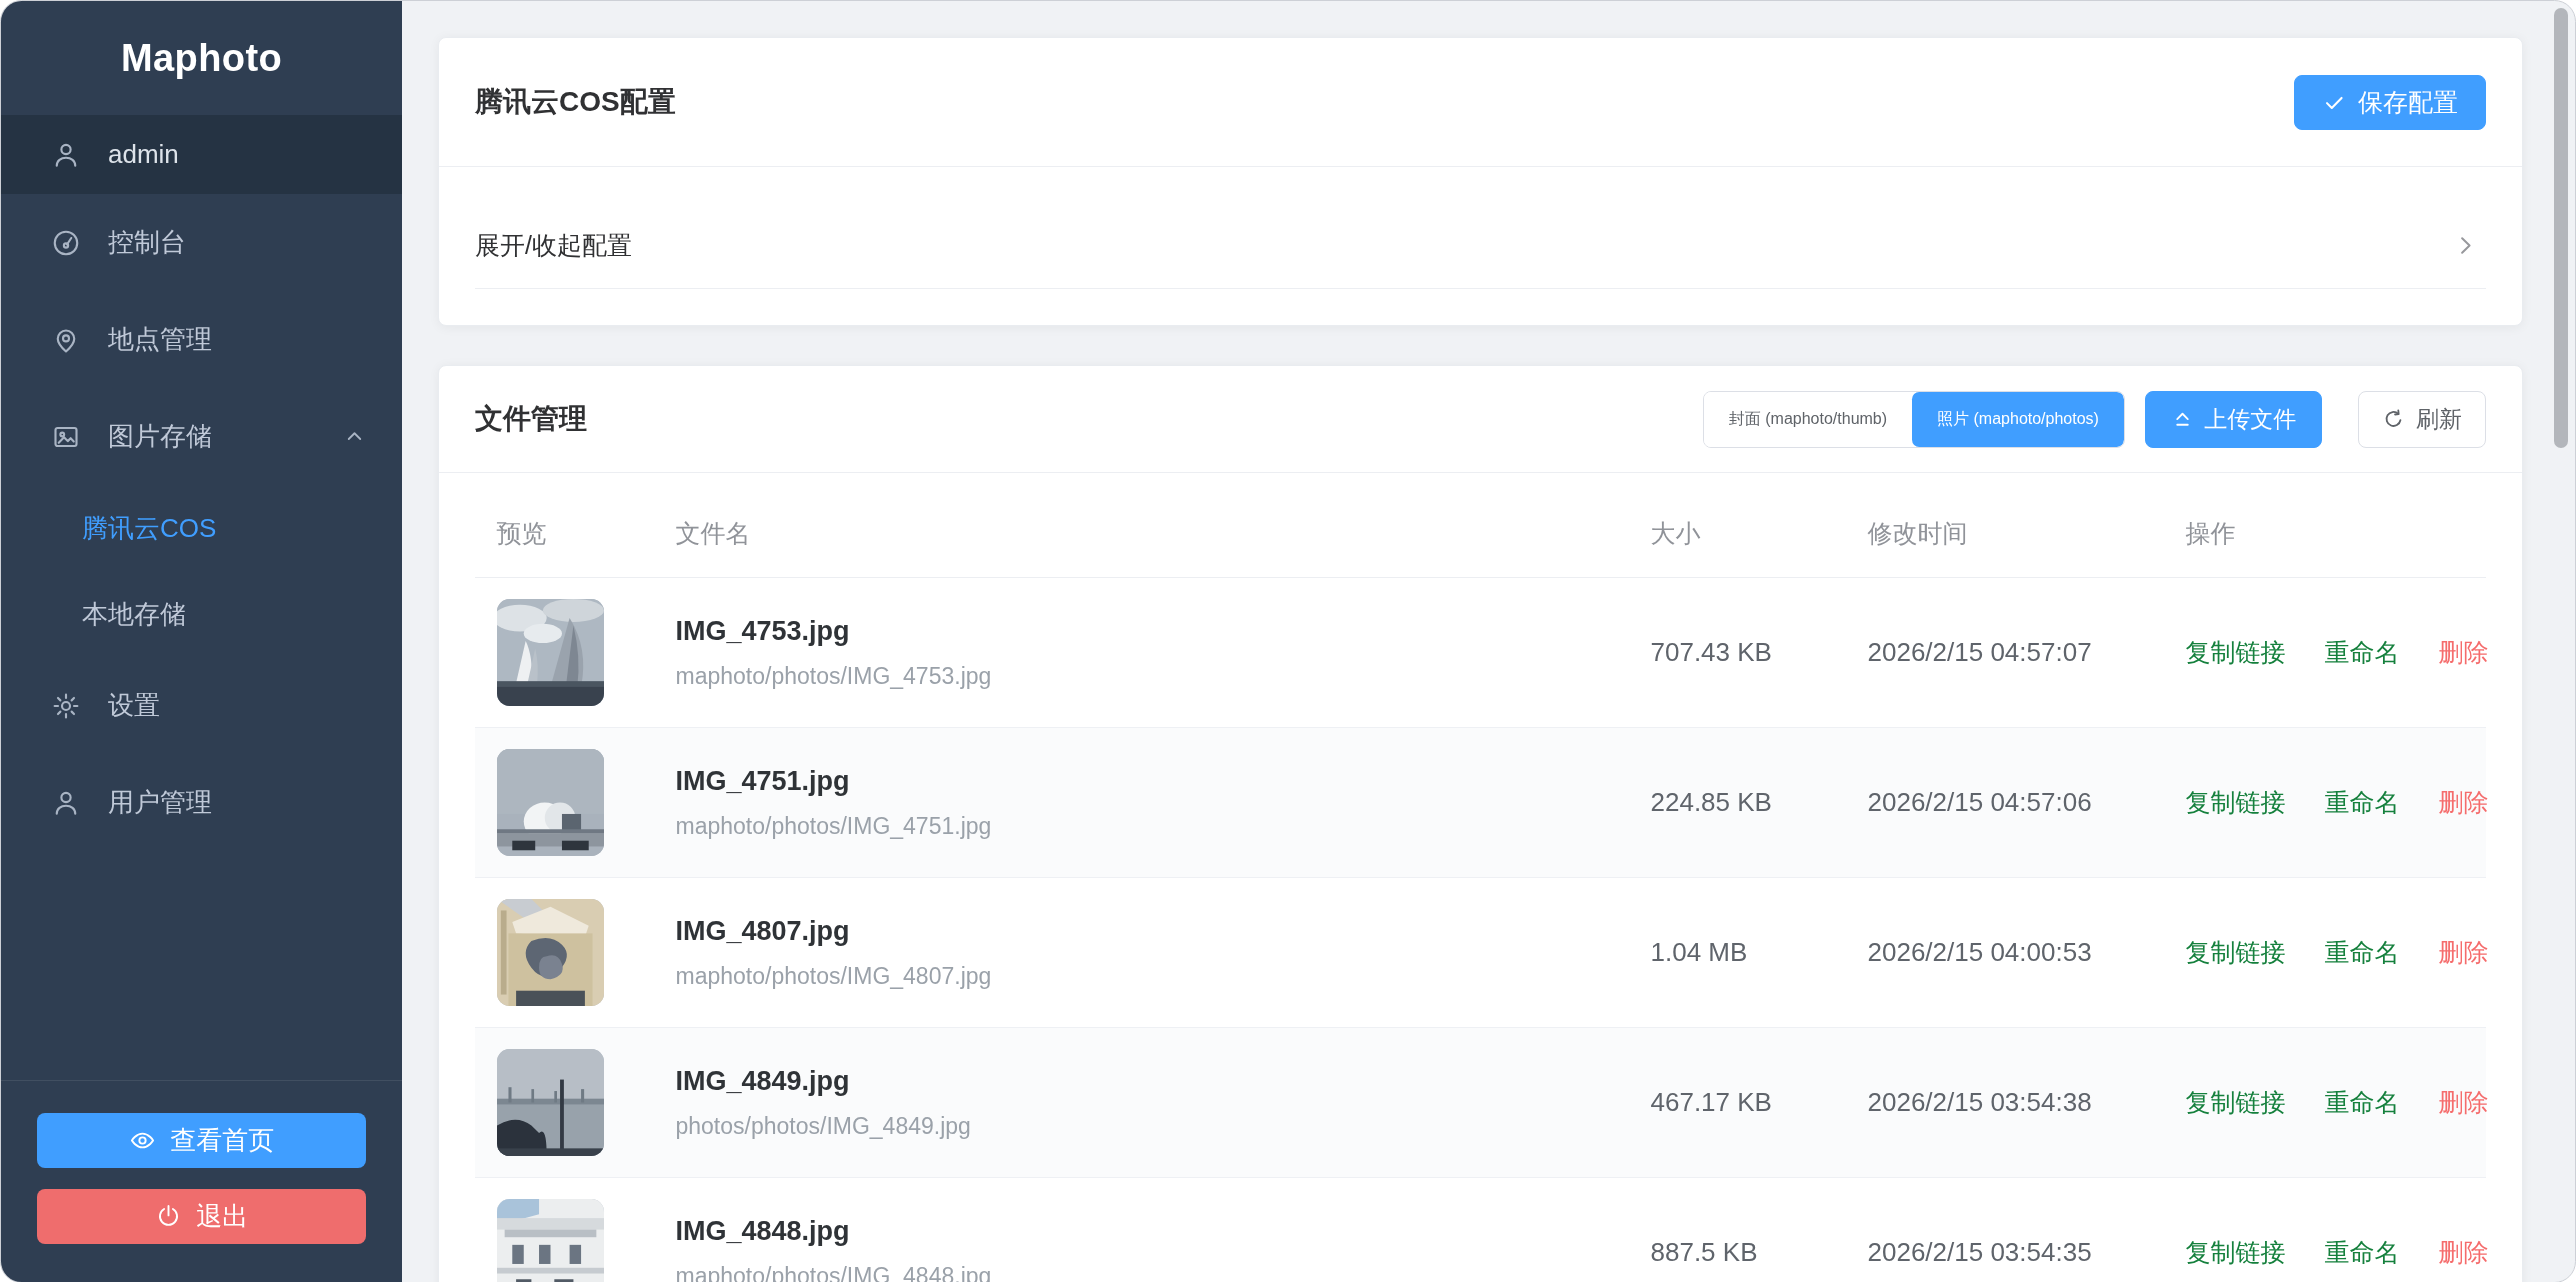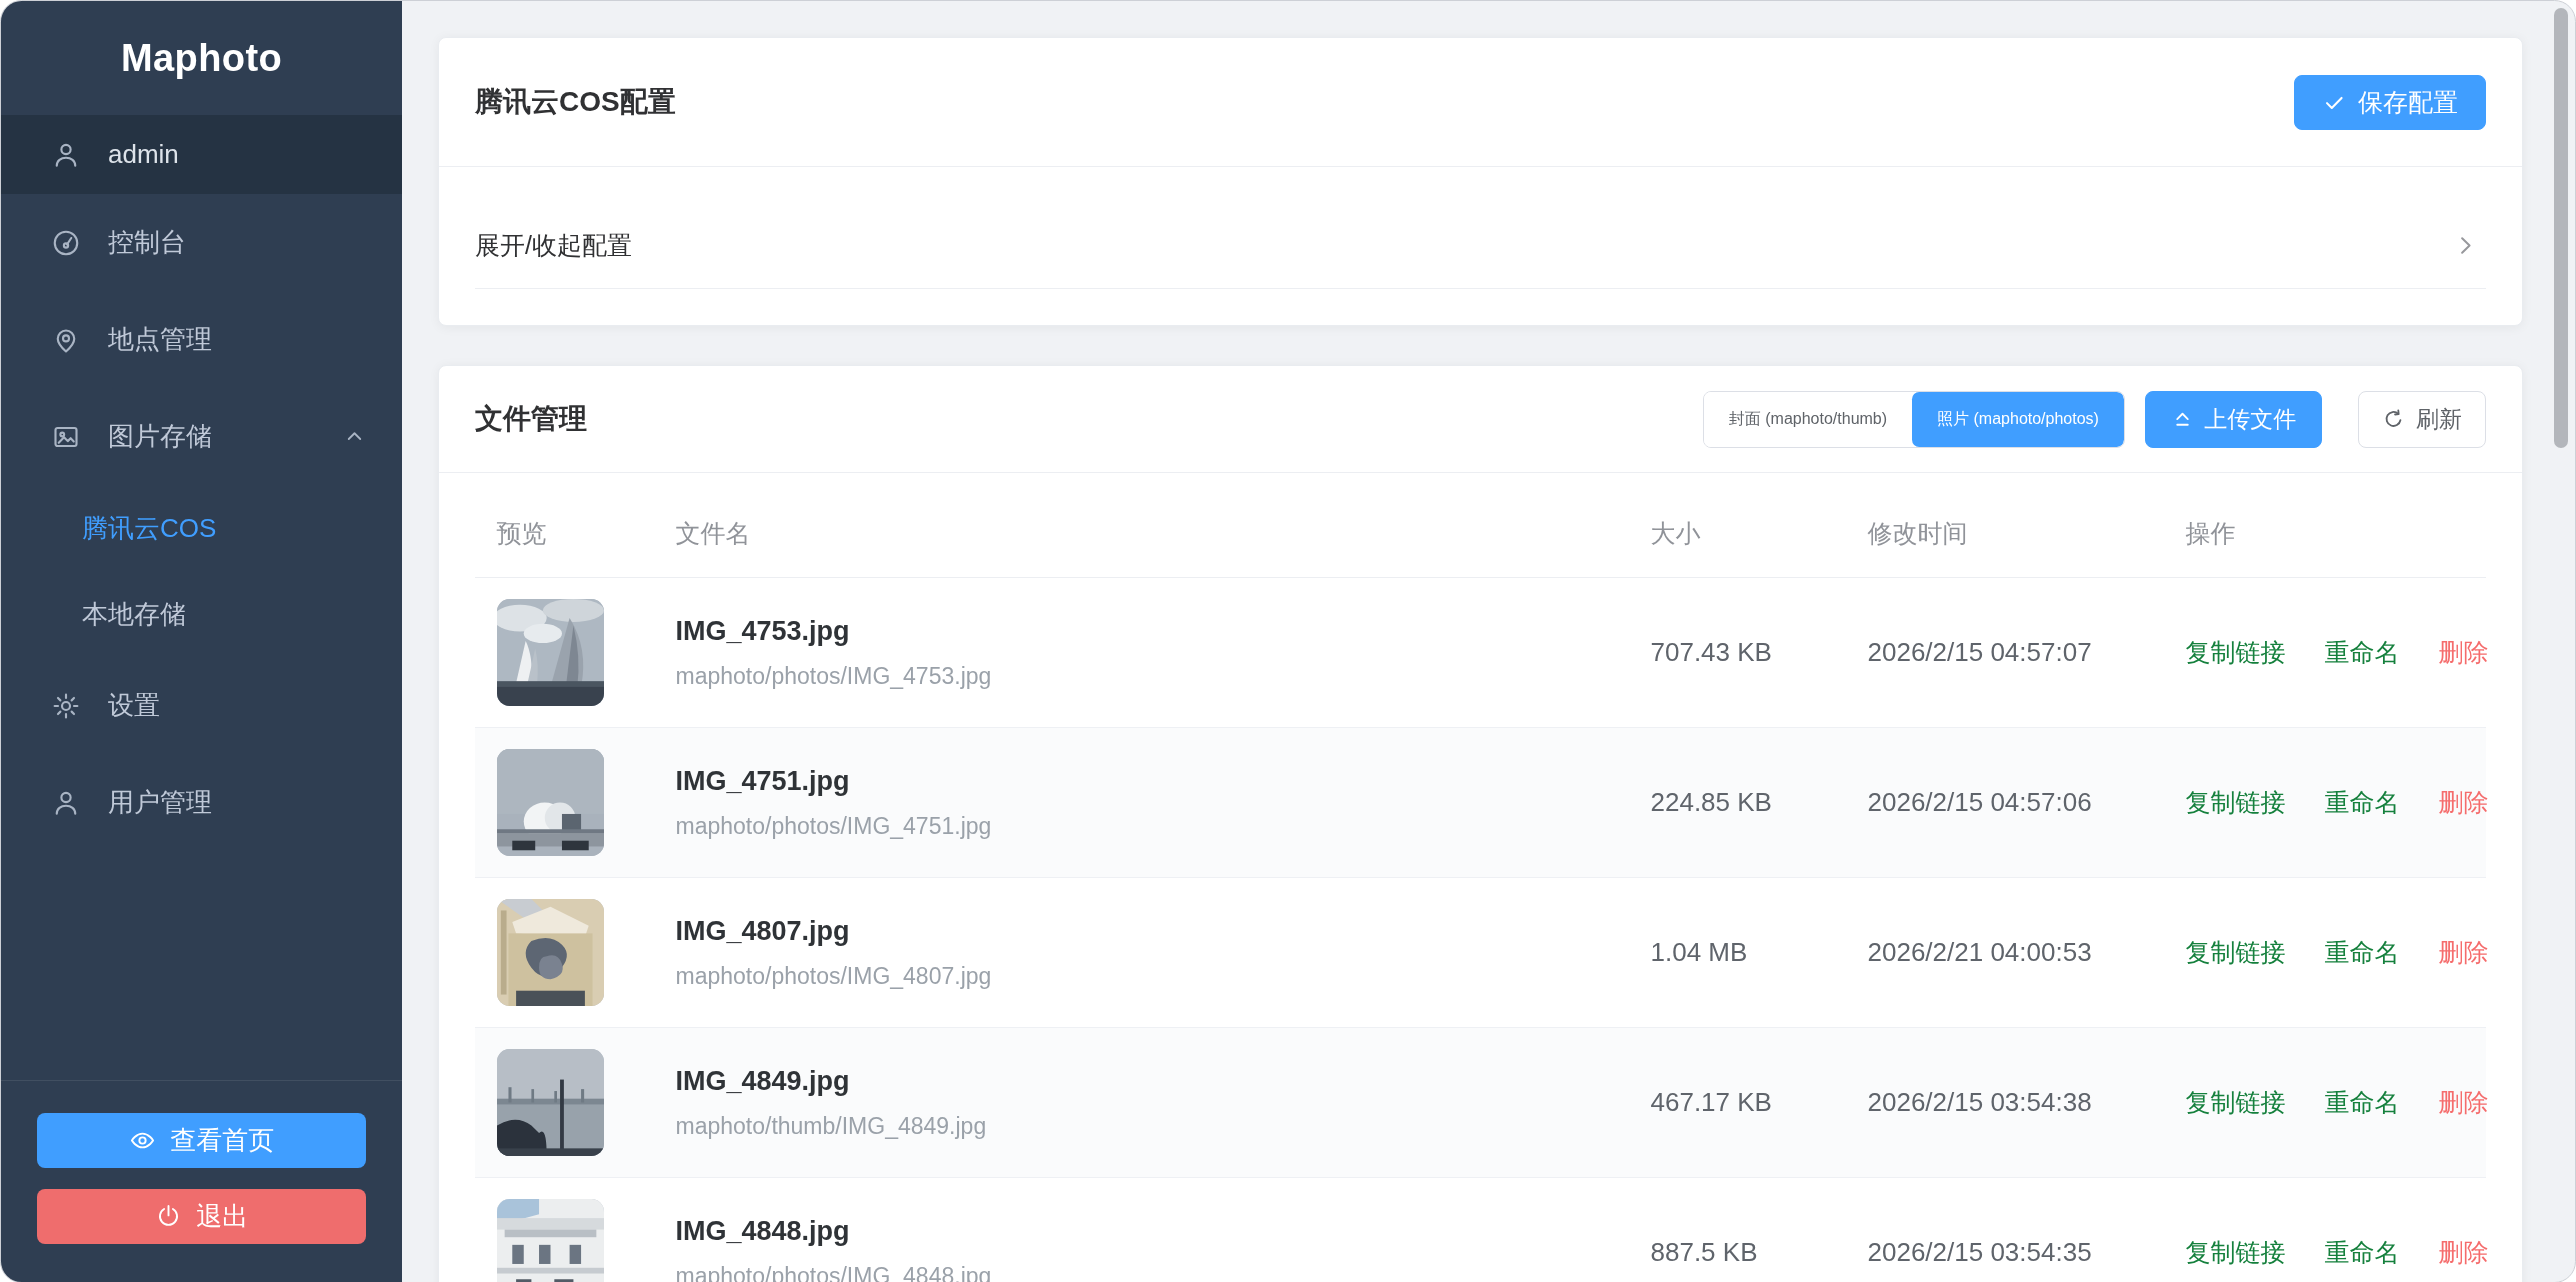--- a/index.html
+++ b/index.html
@@ -315,21 +315,21 @@
                     <rect x="10" y="48" width="36" height="8" fill="#4a5158"></rect>
                     <rect x="2" y="6" width="3" height="44" fill="#b9ac8c"></rect>
                   </svg>
                 </div>
     </div>
     <div class="td">
       <div class="fname">IMG_4807.jpg</div>
       <div class="fpath">maphoto/photos/IMG_4807.jpg</div>
     </div>
     <div class="td fsize">1.04 MB</div>
-    <div class="td ftime">2026/2/21 04:00:53</div>
+    <div class="td ftime">2026/2/15 04:00:53</div>
     <div class="td row-actions">
       <a class="link blue">复制链接</a>
       <a class="link blue">重命名</a>
       <a class="link red">删除</a>
     </div>
   </div>
 
   <div class="t-row striped">
     <div class="td">
       <div class="thumb">
@@ -342,21 +342,21 @@
                     <rect x="30" y="22" width="1.4" height="6" fill="#6f7a84"></rect>
                     <rect x="44" y="21" width="1.6" height="7" fill="#6f7a84"></rect>
                     <path d="M0 56 L0 40 Q10 34 18 40 L22 44 Q26 40 26 56 Z" fill="#2b323c"></path>
                     <rect x="33" y="16" width="2" height="40" fill="#333a44"></rect>
                     <rect y="52" width="56" height="4" fill="#39414b"></rect>
                   </svg>
                 </div>
     </div>
     <div class="td">
       <div class="fname">IMG_4849.jpg</div>
-      <div class="fpath">maphoto/thumb/IMG_4849.jpg</div>
+      <div class="fpath">photos/photos/IMG_4849.jpg</div>
     </div>
     <div class="td fsize">467.17 KB</div>
     <div class="td ftime">2026/2/15 03:54:38</div>
     <div class="td row-actions">
       <a class="link blue">复制链接</a>
       <a class="link blue">重命名</a>
       <a class="link red">删除</a>
     </div>
   </div>
 

